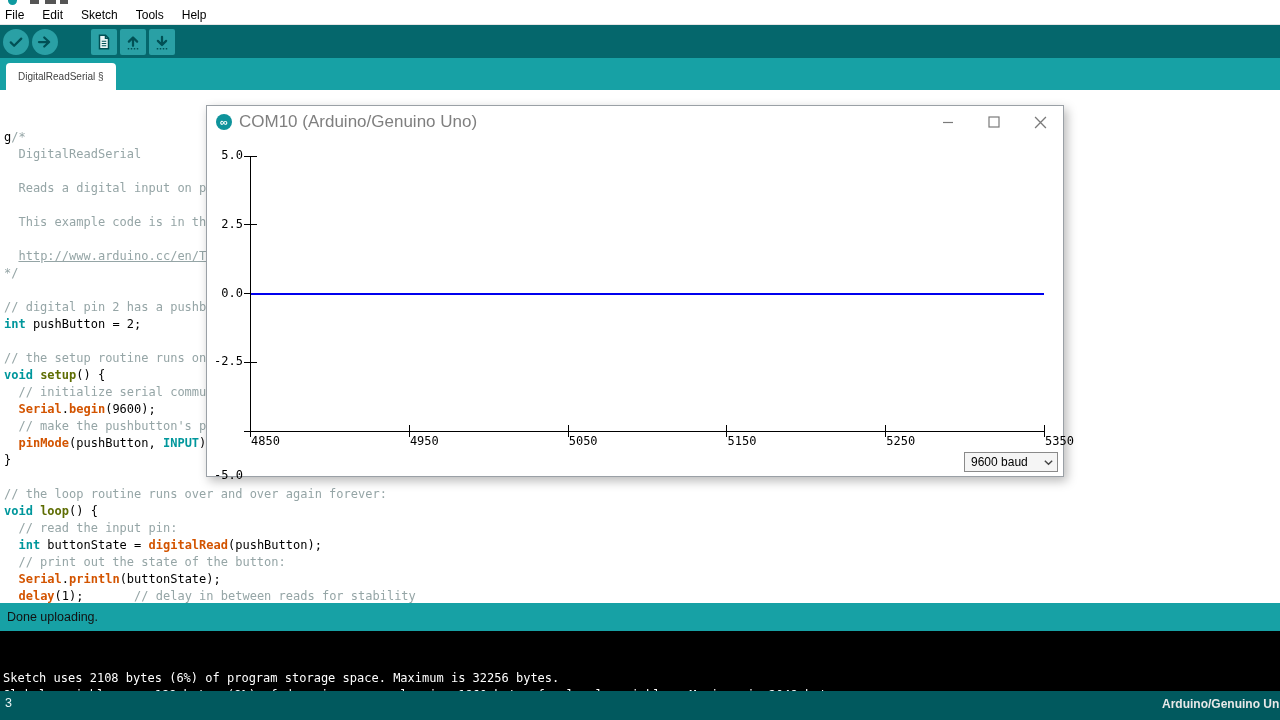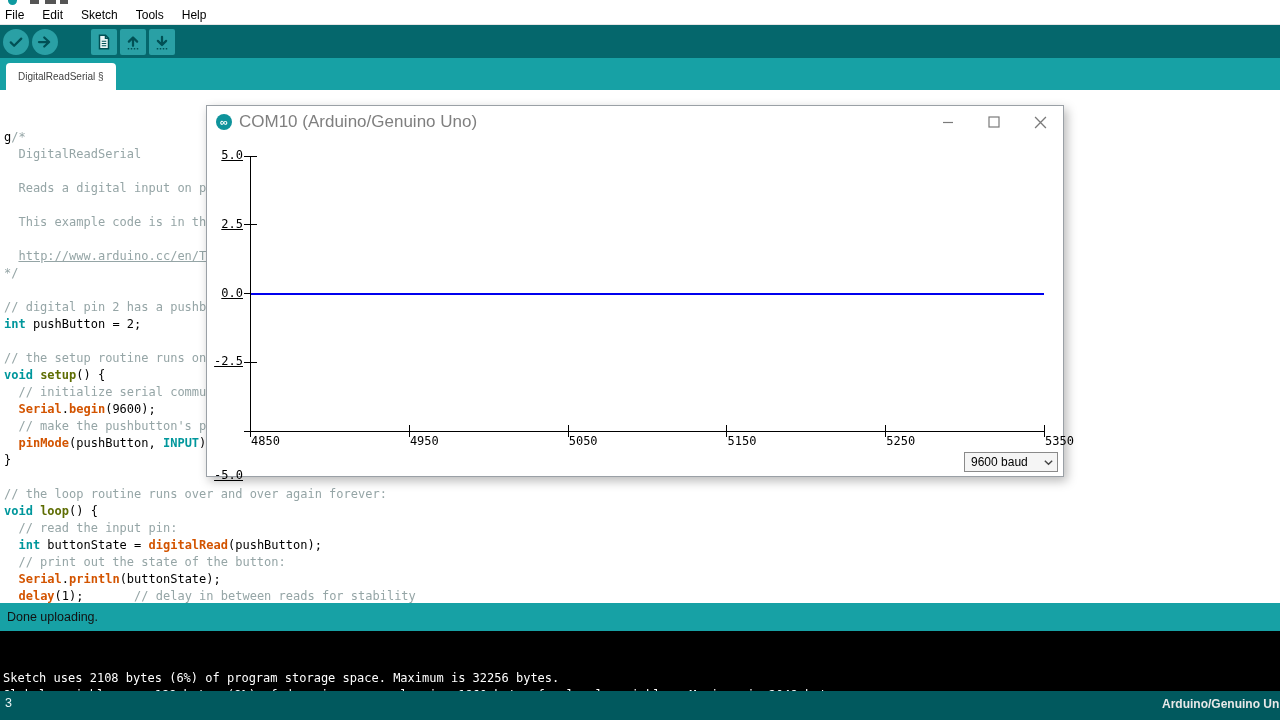--- a/index.html
+++ b/index.html
@@ -53,21 +53,21 @@
                   color:#fff; font-size:11px; font-weight:bold; display:flex; align-items:center; justify-content:center; }
   #plotter-title { margin-left:7px; font-size:17px; color:#7f7f7f; }
   .win-ctrl { position:absolute; top:0; width:46px; height:32px; display:flex; align-items:center; justify-content:center; }
   #ctrl-min { right:92px; } #ctrl-max { right:46px; } #ctrl-close { right:0; }
   .win-ctrl svg { display:block; }
 
   #plot-area { position:absolute; left:0; top:32px; right:0; bottom:0; background:#fff; }
   .axis-line { position:absolute; background:#000; }
   .tickmark  { position:absolute; background:#000; }
   .ylab { position:absolute; width:34px; text-align:right; font-size:12px; color:#000;
-          font-family:"DejaVu Sans Mono", monospace;text-decoration:underline; }
+          font-family:"DejaVu Sans Mono", monospace; }
   .xlab { position:absolute; width:60px; text-align:right; font-size:12px; color:#000;
           font-family:"DejaVu Sans Mono", monospace; }
 
   #baud-select { position:absolute; left:757px; top:314px; width:94px; height:20px; background:#f5f5f5;
                  border:1px solid #8a8a8a; display:flex; align-items:center; font-size:12px; color:#000; }
   #baud-select .val { flex:1; padding-left:6px; }
   #baud-select .chev { width:18px; display:flex; align-items:center; justify-content:center; }
 
   
   #statusbar { position:absolute; left:0; top:603px; width:1280px; height:28px; background:#17a1a5;

